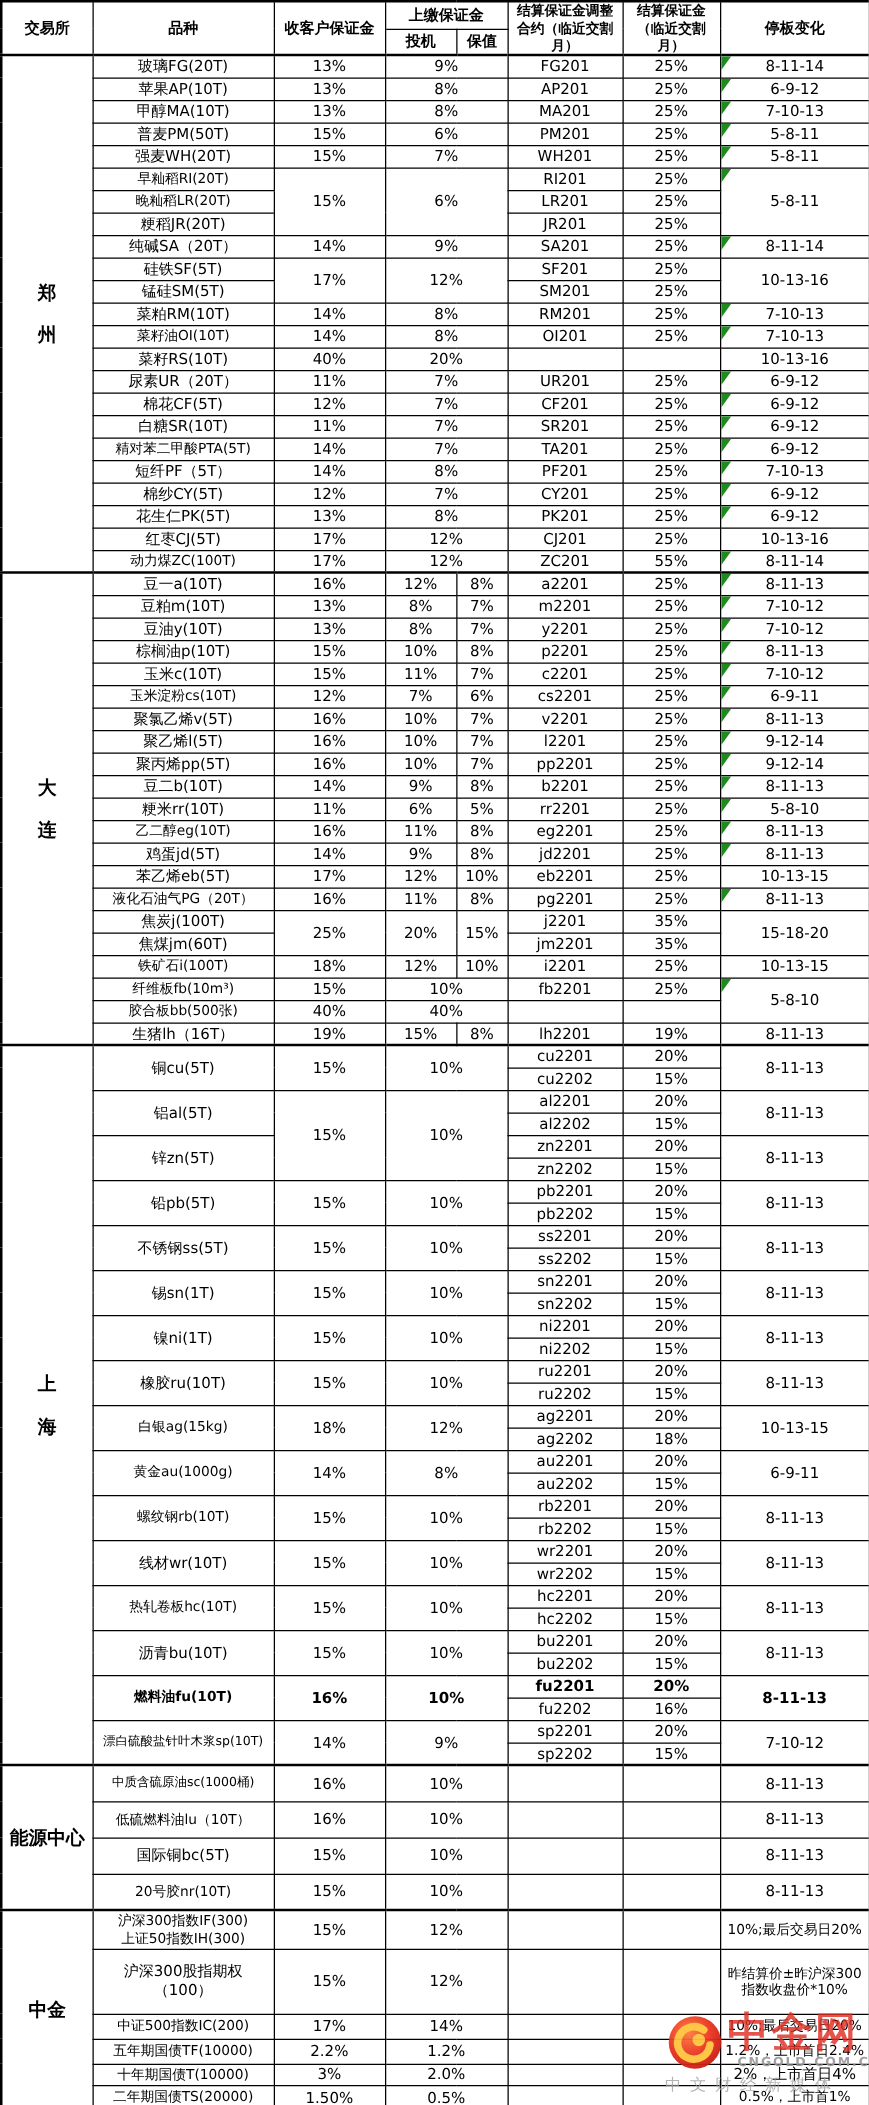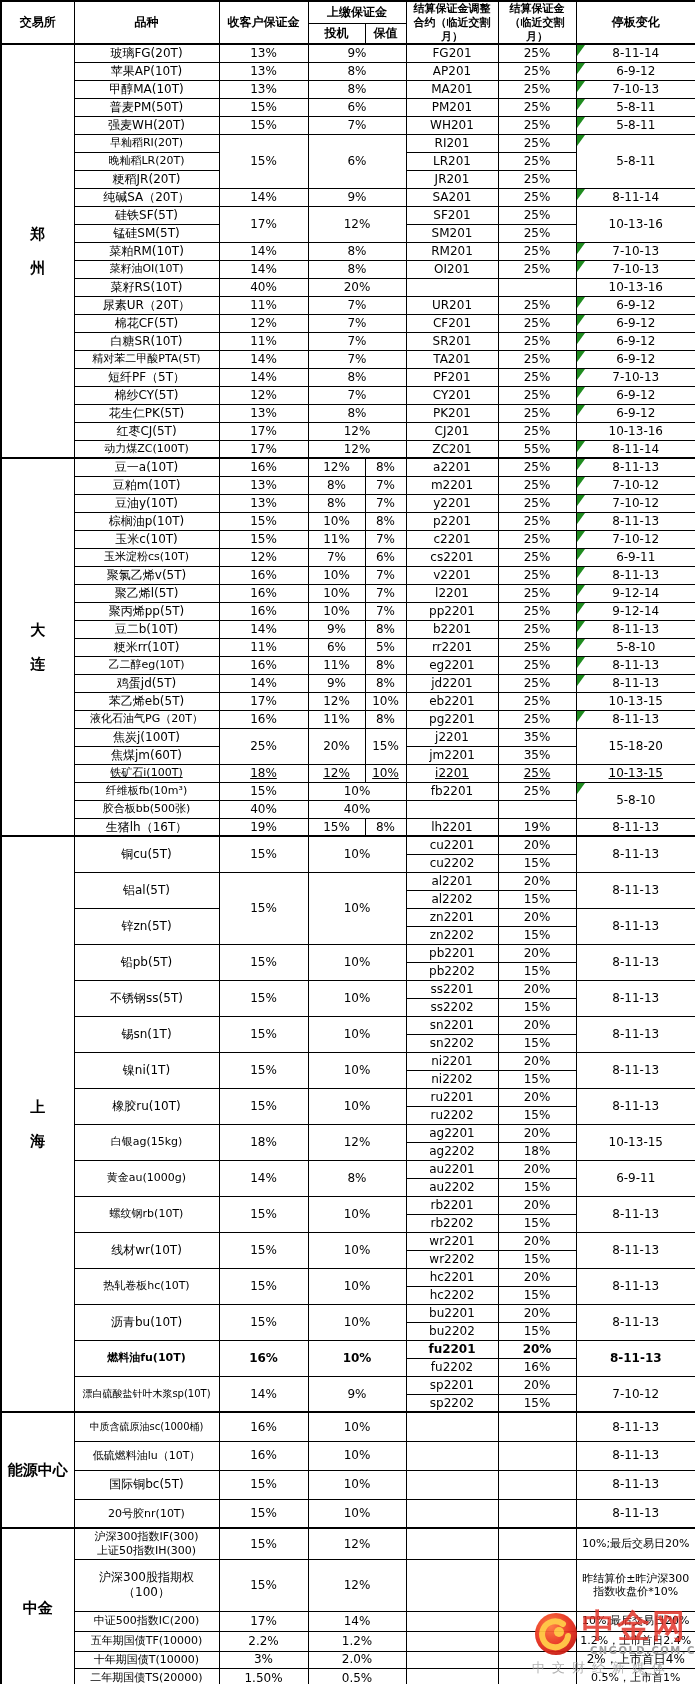--- a/index.html
+++ b/index.html
@@ -395,21 +395,21 @@
         <td rowspan="2">15%</td>
         <td>j2201</td>
         <td>35%</td>
         <td rowspan="2">15-18-20</td>
       </tr>
       <tr style="height: 18px;">
         <td>焦煤jm(60T)</td>
         <td>jm2201</td>
         <td>35%</td>
       </tr>
-      <tr style="height: 18px; text-decoration: underline;">
+      <tr style="height: 18px;">
         <td class="fs11">铁矿石i(100T)</td>
         <td>18%</td>
         <td>12%</td>
         <td>10%</td>
         <td>i2201</td>
         <td>25%</td>
         <td>10-13-15</td>
       </tr>
       <tr style="height: 18px;">
         <td class="fs11">纤维板fb(10m³)</td>

